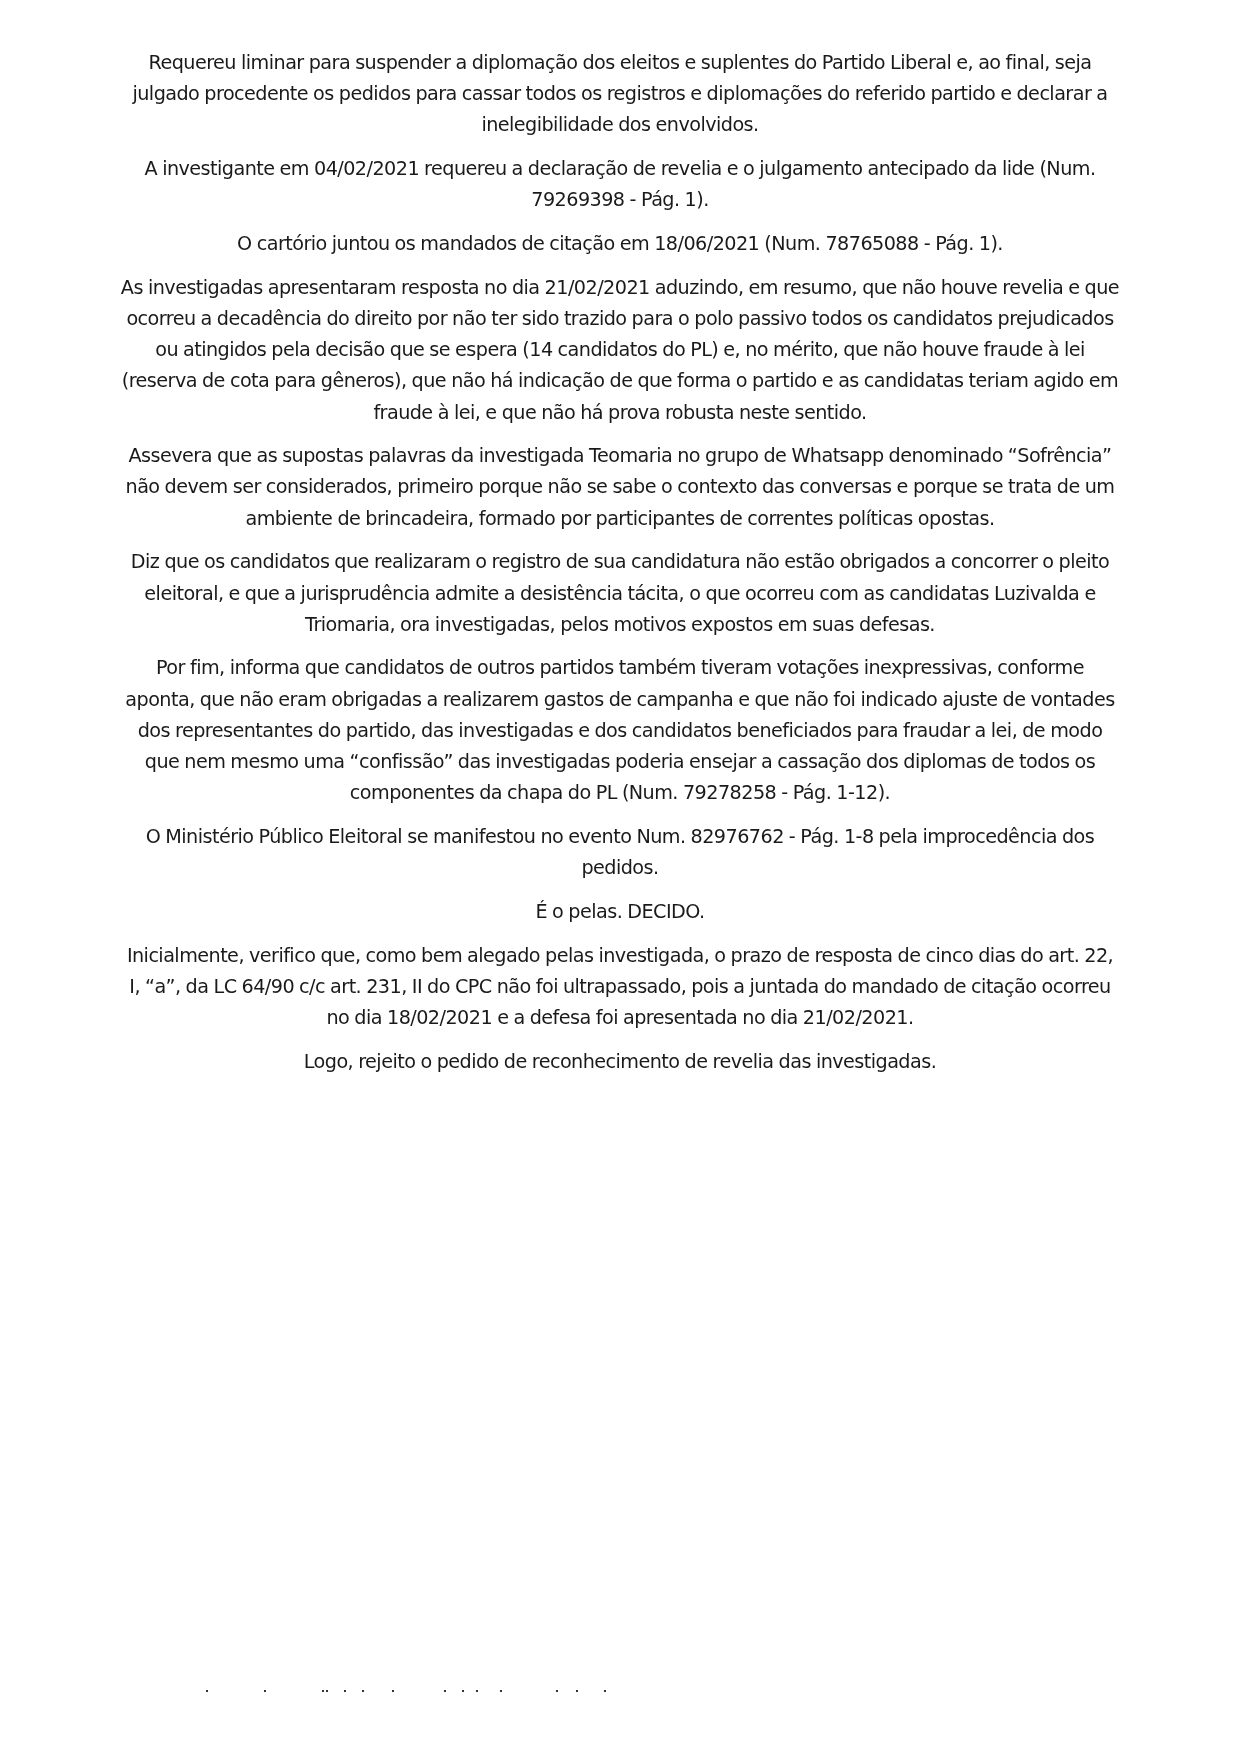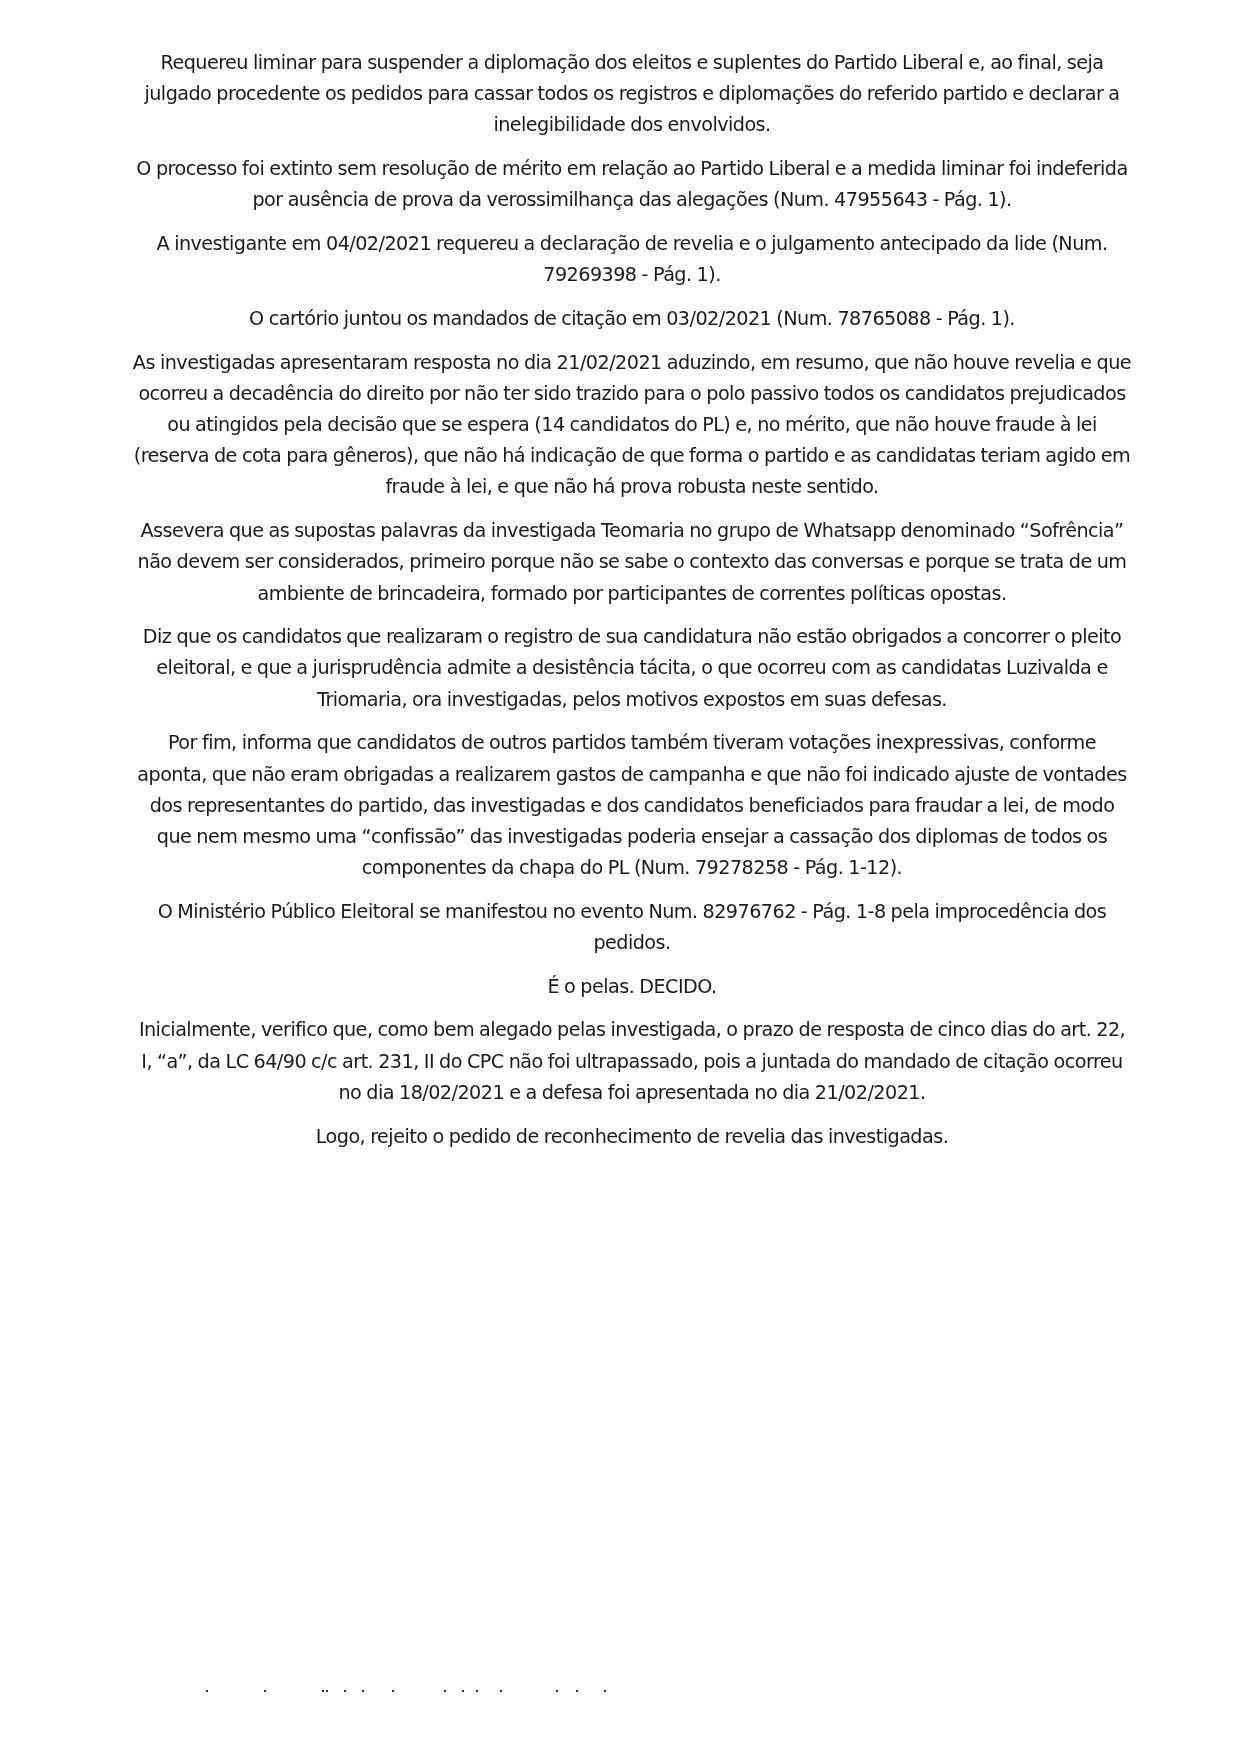--- a/index.html
+++ b/index.html
@@ -10,21 +10,21 @@
     body {
       width: 1240px;
       height: 1754px;
       position: relative;
       overflow: hidden;
       font-family: "DejaVu Sans", sans-serif;
       color: #1a1a1a;
     }
     .page {
       position: absolute;
-      left: 132px;
+      left: 120px;
       top: 47px;
       width: 1000px;
     }
     .para {
       margin: 0 0 12.5px 0;
       text-align: center;
       font-size: 19.2px;
       line-height: 31.2px;
       letter-spacing: -0.55px;
       word-spacing: -0.5px;
@@ -43,23 +43,22 @@
       width: 2px;
       height: 2px;
       background: #333;
     }
   </style>
 </head>
 <body>
 
 <div class="page">
   <p class="para">Requereu liminar para suspender a diplomação dos eleitos e suplentes do Partido Liberal e, ao final, seja julgado procedente os pedidos para cassar todos os registros e  diplomações do referido partido e declarar a inelegibilidade dos envolvidos.</p>
-  <p class="para">O processo foi extinto sem resolução de mérito em relação ao Partido Liberal e a medida liminar foi indeferida por ausência de prova da verossimilhança das alegações (Num. 47955643 - Pág. 1).</p>
   <p class="para">A investigante em 04/02/2021 requereu a declaração de revelia e o julgamento antecipado da lide (Num. 79269398 - Pág. 1).</p>
-  <p class="para">O cartório juntou os mandados de citação em 03/02/2021 (Num. 78765088 - Pág. 1).</p>
+  <p class="para">O cartório juntou os mandados de citação em 18/06/2021 (Num. 78765088 - Pág. 1).</p>
   <p class="para">As investigadas apresentaram resposta no dia 21/02/2021 aduzindo, em resumo, que não houve revelia e que ocorreu a decadência do direito por não ter sido trazido para o polo passivo todos os candidatos prejudicados ou atingidos pela decisão que se espera (14 candidatos do PL) e, no mérito, que não houve fraude à lei (reserva de cota para gêneros), que não há indicação de que forma o partido e as candidatas teriam agido em fraude à lei, e que não há prova robusta neste sentido.</p>
   <p class="para">Assevera que as supostas palavras da investigada Teomaria no grupo de Whatsapp denominado “Sofrência”  não devem ser considerados, primeiro porque não se sabe o contexto das conversas e porque se trata de um ambiente de brincadeira, formado por participantes de correntes políticas opostas.</p>
   <p class="para">Diz que os candidatos que realizaram o registro de sua candidatura não estão obrigados a concorrer o pleito eleitoral, e que a jurisprudência admite a desistência tácita, o que ocorreu com as candidatas Luzivalda e Triomaria, ora investigadas, pelos motivos expostos em suas defesas.</p>
   <p class="para">Por fim, informa que candidatos de outros partidos também tiveram votações inexpressivas, conforme aponta, que não eram obrigadas a realizarem gastos de campanha e que não foi indicado ajuste de vontades dos representantes do partido, das investigadas e dos candidatos beneficiados para fraudar a lei, de modo que nem mesmo uma “confissão” das investigadas poderia ensejar a cassação dos diplomas de todos os componentes da chapa do PL (Num. 79278258 - Pág. 1-12).</p>
   <p class="para">O Ministério Público Eleitoral se manifestou no evento Num. 82976762 - Pág. 1-8 pela improcedência dos pedidos.</p>
   <p class="para">É o pelas. DECIDO.</p>
   <p class="para">Inicialmente, verifico que, como bem alegado pelas investigada, o prazo de resposta de cinco dias do art. 22, I, “a”, da LC 64/90 c/c art. 231, II do CPC não foi ultrapassado, pois a juntada do mandado de citação ocorreu no dia 18/02/2021 e a defesa foi apresentada no dia 21/02/2021.</p>
   <p class="para">Logo, rejeito o pedido de reconhecimento de revelia das investigadas.</p>
 </div>
 

